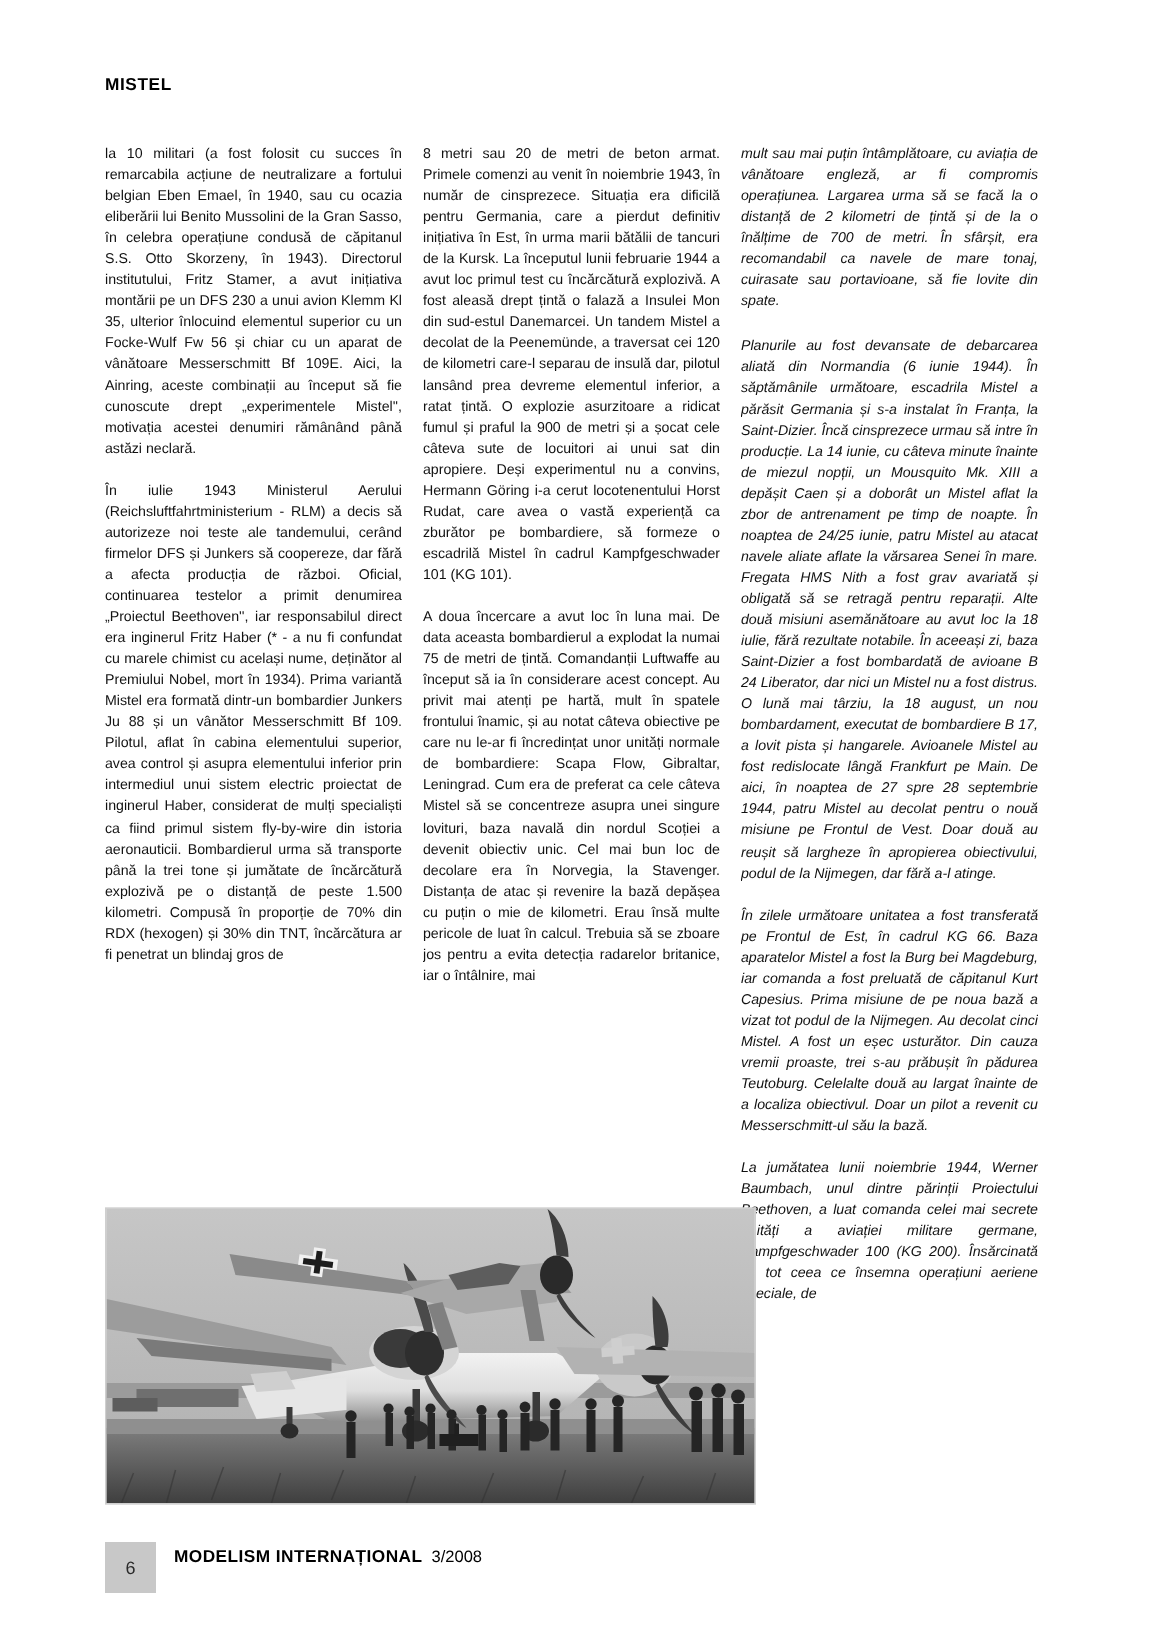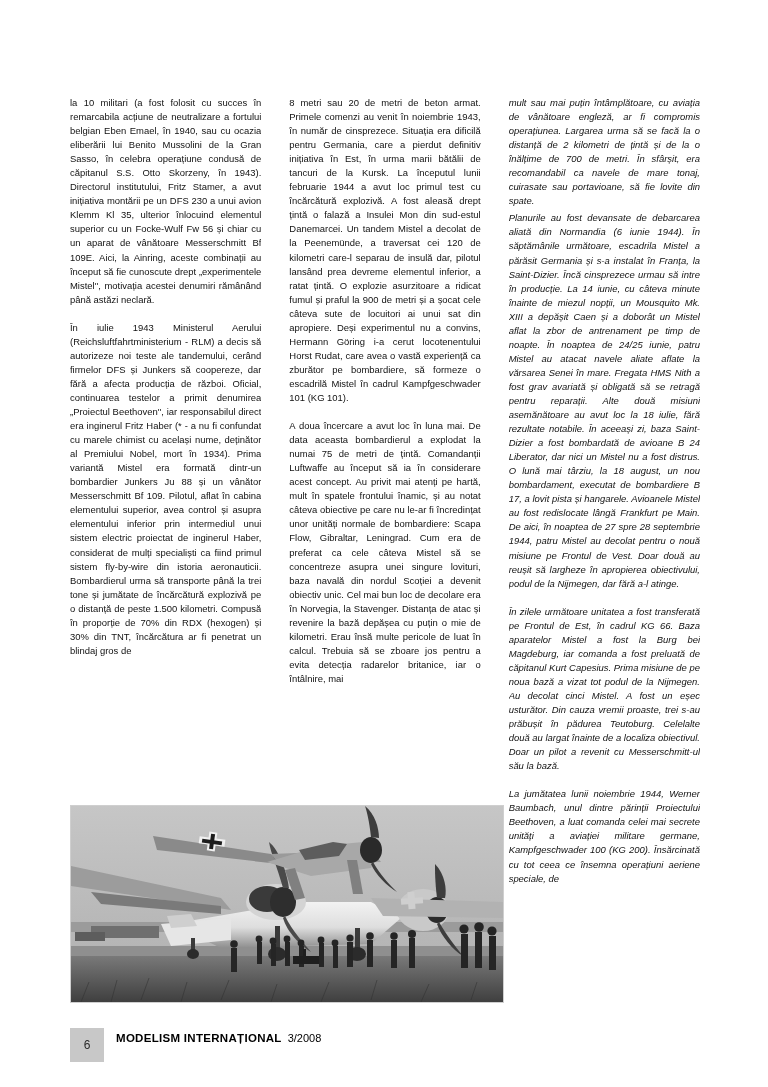--- a/index.html
+++ b/index.html
@@ -39,40 +39,40 @@
   }
 
   
   .columns {
     position: absolute;
     left: 70px;
     top: 96px;
     width: 630px;
     height: 900px;
     display: flex;
-    gap: 28px;
+    gap: 14px;
   }
   .col {
     width: 198px;
     position: relative;
   }
   .col p {
     margin: 0;
     font-size: 9.45px;
     line-height: 14.05px;
     text-align: justify;
     text-justify: inter-word;
     hyphens: manual;
     color: #111;
   }
   .col p + p {
     margin-top: 14.05px;
   }
   .col p.tight + p.tight {
-    margin-top: 3px;
+    margin-top: 16px;
   }
 
   
   .col-1 .textblock,
   .col-2 .textblock {
     height: 706px;
     overflow: hidden;
   }
   .col-3 .textblock {
     height: 900px;
@@ -139,20 +139,23 @@
   .footer-issue {
     font-size: 11px;
     font-weight: normal;
   }
 </style>
 </head>
 <body>
 
 <div class="page">
 
+  <div class="header">
+    <div class="header-title">MISTEL</div>
+  </div>
 
   <div class="columns">
 
     <div class="col col-1">
       <div class="textblock">
         <p>la 10 militari (a fost folosit cu succes în remarcabila acțiune de neutralizare a fortului belgian Eben Emael, în 1940, sau cu ocazia eliberării lui Benito Mussolini de la Gran Sasso, în celebra operațiune condusă de căpitanul S.S. Otto Skorzeny, în 1943). Directorul institutului, Fritz Stamer, a avut inițiativa montării pe un DFS 230 a unui avion Klemm Kl 35, ulterior înlocuind elementul superior cu un Focke-Wulf Fw 56 și chiar cu un aparat de vânătoare Messerschmitt Bf 109E. Aici, la Ainring, aceste combinații au început să fie cunoscute drept „experimentele Mistel'', motivația acestei denumiri rămânând până astăzi neclară.</p>
         <p>În iulie 1943 Ministerul Aerului (Reichsluftfahrtministerium - RLM) a decis să autorizeze noi teste ale tandemului, cerând firmelor DFS și Junkers să coopereze, dar fără a afecta producția de război. Oficial, continuarea testelor a primit denumirea „Proiectul Beethoven'', iar responsabilul direct era inginerul Fritz Haber (* - a nu fi confundat cu marele chimist cu același nume, deținător al Premiului Nobel, mort în 1934). Prima variantă Mistel era formată dintr-un bombardier Junkers Ju 88 și un vânător Messerschmitt Bf 109. Pilotul, aflat în cabina elementului superior, avea control și asupra elementului inferior prin intermediul unui sistem electric proiectat de inginerul Haber, considerat de mulți specialiști ca fiind primul sistem fly-by-wire din istoria aeronauticii. Bombardierul urma să transporte până la trei tone și jumătate de încărcătură explozivă pe o distanță de peste 1.500 kilometri. Compusă în proporție de 70% din RDX (hexogen) și 30% din TNT, încărcătura ar fi penetrat un blindaj gros de</p>
       </div>
     </div>
 

